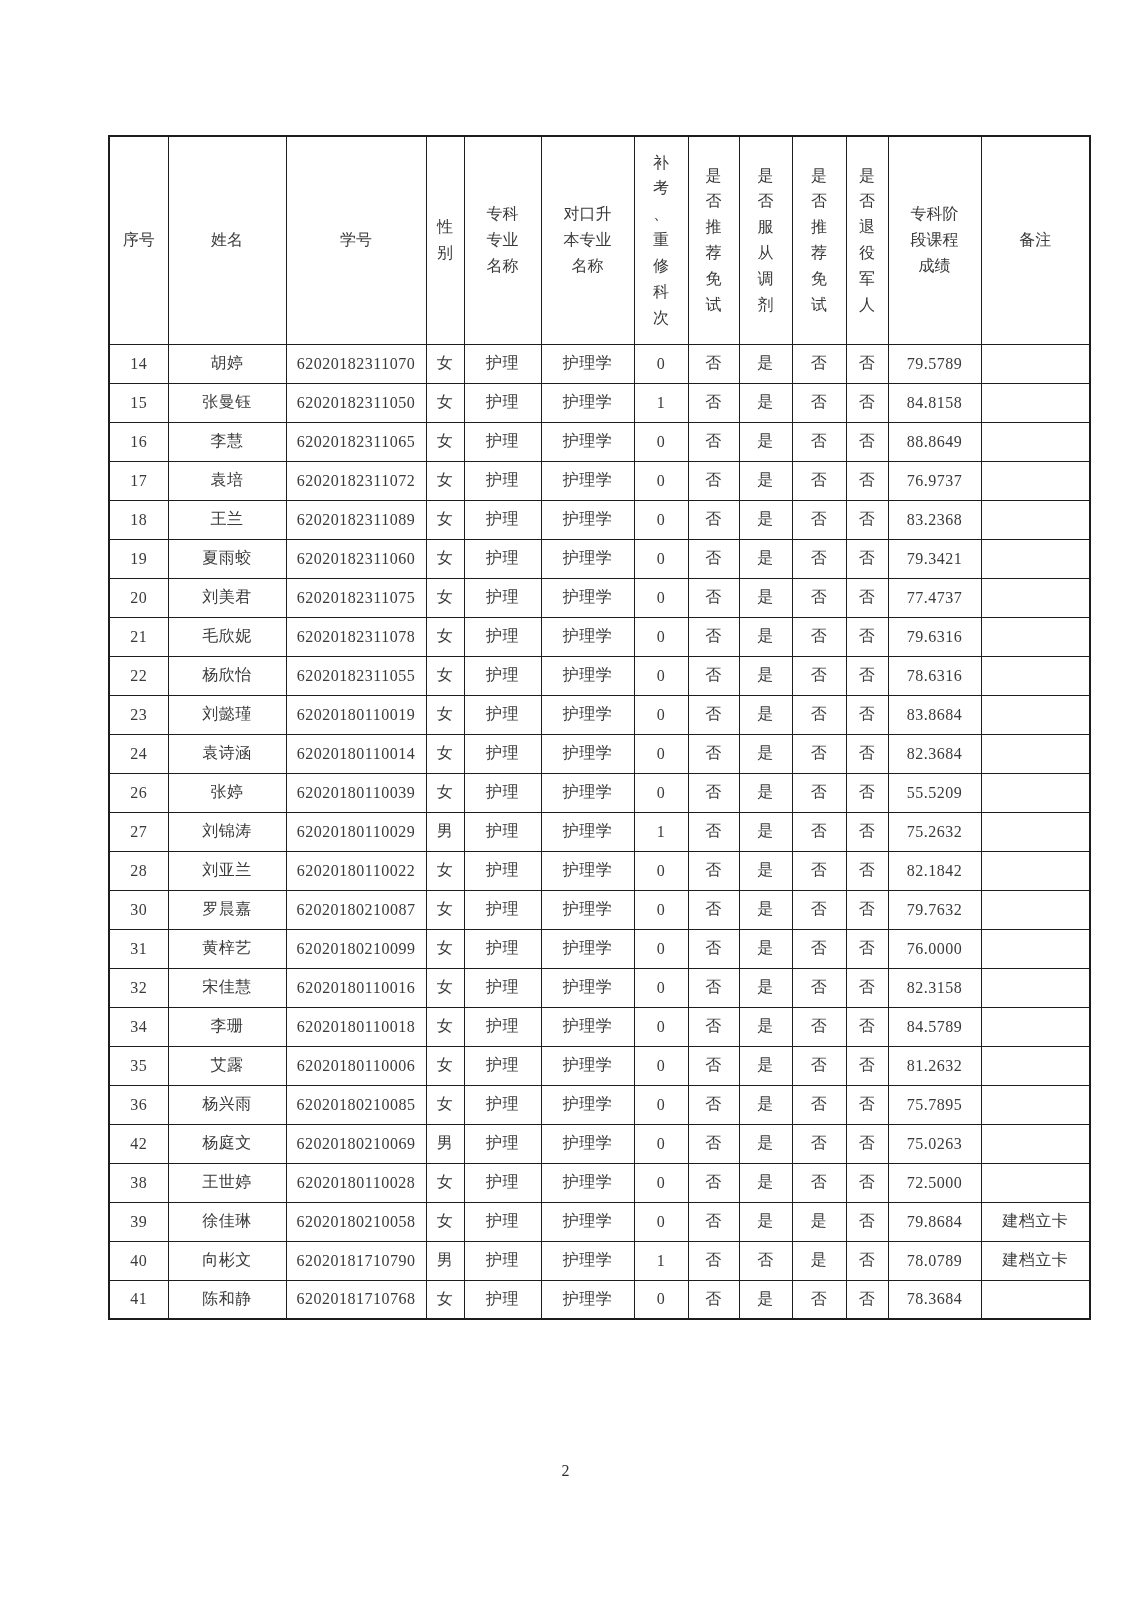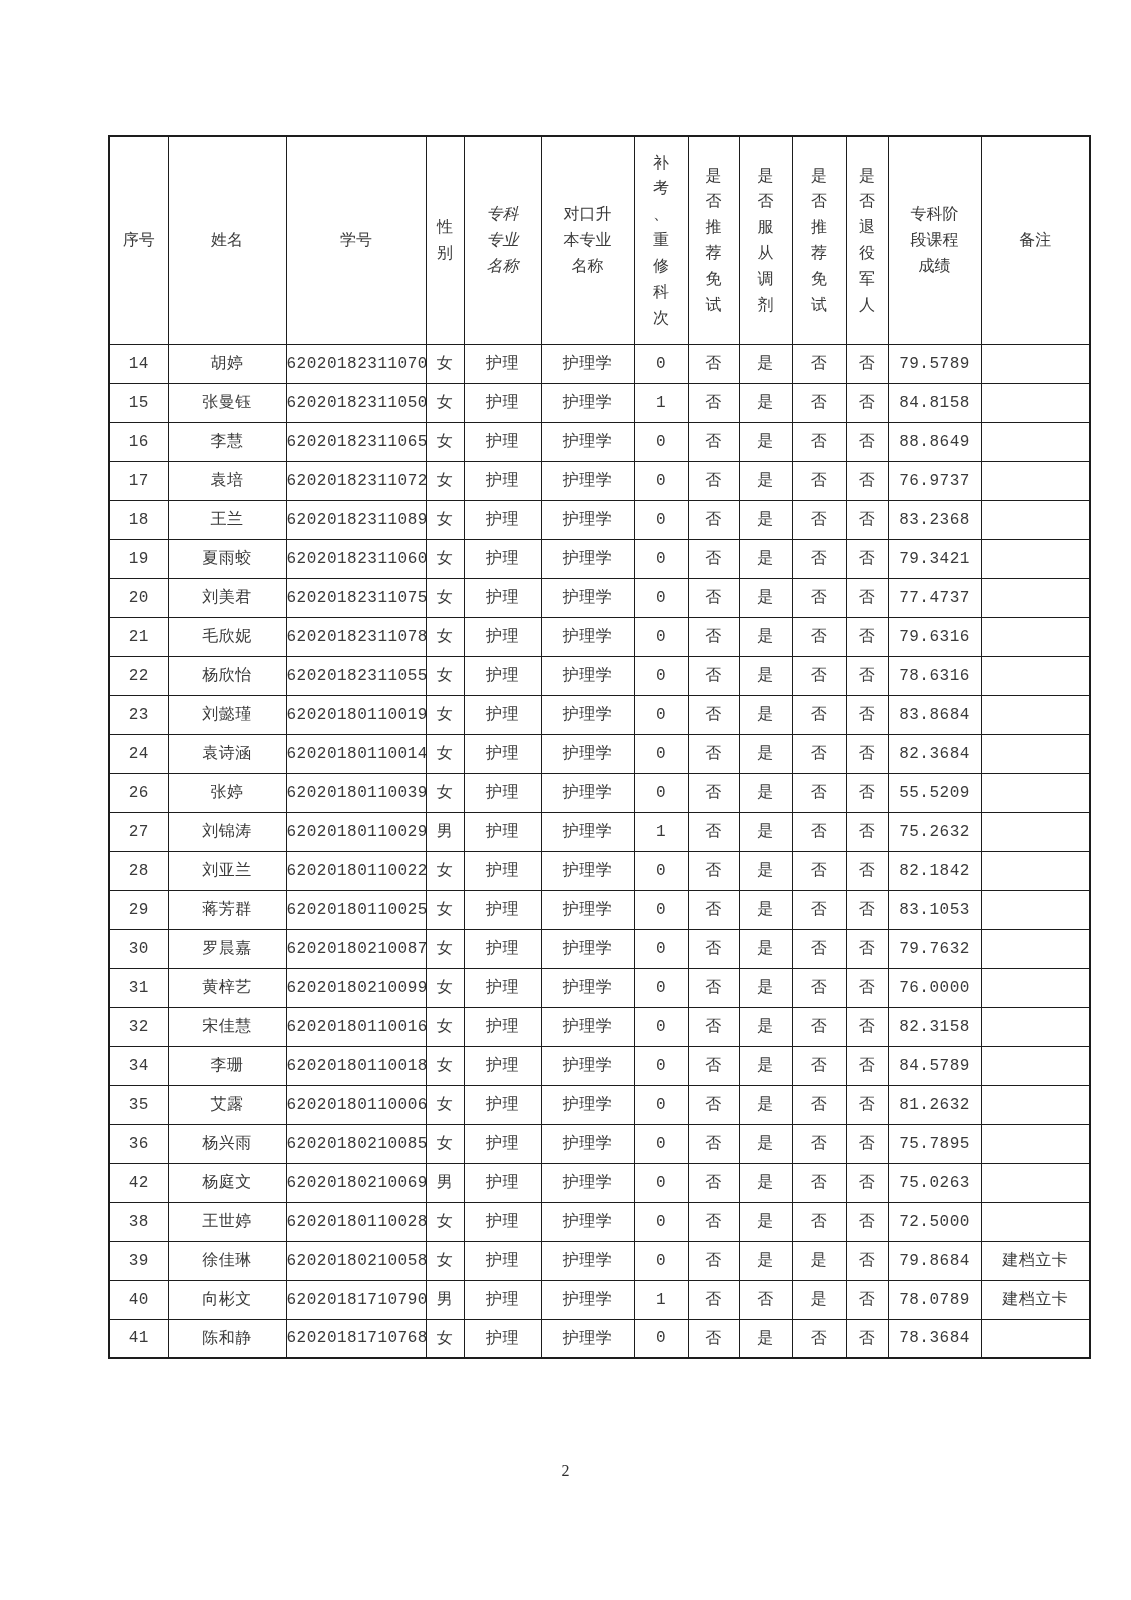--- a/index.html
+++ b/index.html
@@ -28,27 +28,27 @@
     border:1px solid #1d1d1d;
     text-align:center;
     vertical-align:middle;
     padding:0;
     font-weight:normal;
     font-size:16px;
     color:#3a3a3a;
     overflow:hidden;
   }
   table.roster thead tr{height:208px;}
-  table.roster tbody tr{height:39px;font-family:Liberation Mono, monospace;}
+  table.roster tbody tr{height:39px;}
   table.roster td{letter-spacing:0.5px;}
   
   .hwrap{display:inline-block;line-height:1.62;vertical-align:middle;}
   .w0{white-space:nowrap;}
   .w1{width:1.1em;word-break:break-all;line-break:anywhere;}
-  .w2{width:2.15em;word-break:break-all;line-break:anywhere;font-style:italic;}
+  .w2{width:2.15em;word-break:break-all;line-break:anywhere;}
   .w3{width:3.2em;word-break:break-all;line-break:anywhere;}
   .pagenum{
     position:absolute;
     left:0;right:0;
     top:1462px;
     text-align:center;
     font-size:16px;
     color:#2f2f2f;
   }
 </style>
@@ -295,35 +295,20 @@
             <td>护理学</td>
             <td>0</td>
             <td>否</td>
             <td>是</td>
             <td>否</td>
             <td>否</td>
             <td>82.1842</td>
             <td></td>
           </tr>
           <tr>
-            <td>29</td>
-            <td>蒋芳群</td>
-            <td>62020180110025</td>
-            <td>女</td>
-            <td>护理</td>
-            <td>护理学</td>
-            <td>0</td>
-            <td>否</td>
-            <td>是</td>
-            <td>否</td>
-            <td>否</td>
-            <td>83.1053</td>
-            <td></td>
-          </tr>
-          <tr>
             <td>30</td>
             <td>罗晨嘉</td>
             <td>62020180210087</td>
             <td>女</td>
             <td>护理</td>
             <td>护理学</td>
             <td>0</td>
             <td>否</td>
             <td>是</td>
             <td>否</td>

